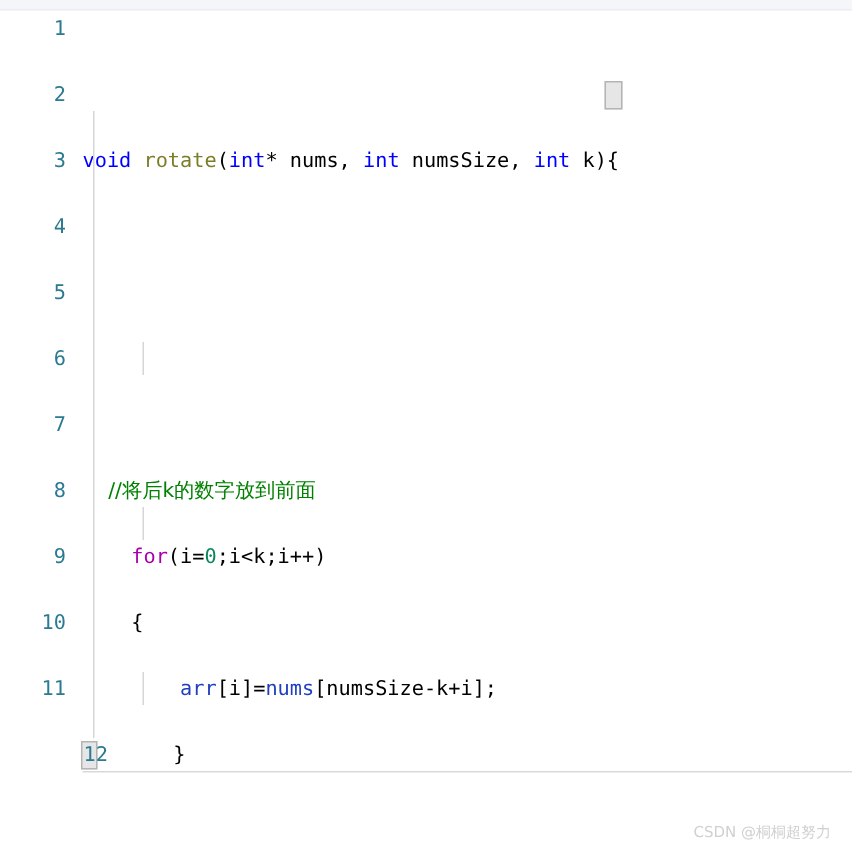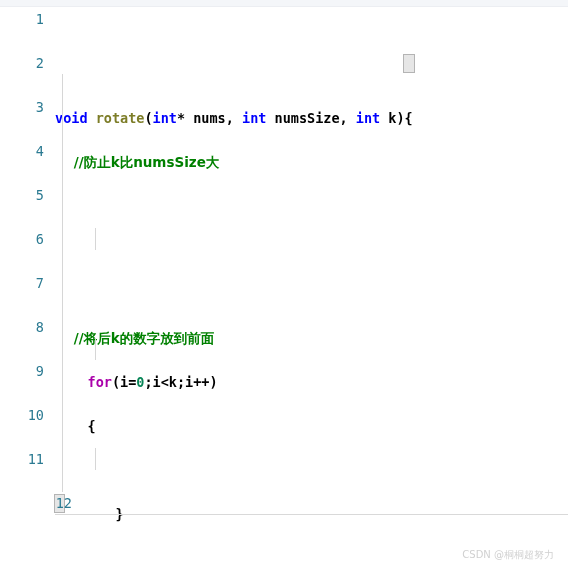--- a/index.html
+++ b/index.html
@@ -58,25 +58,24 @@
     text-align: right;
     color: #2b7a92;
     font-size: 13.5px;
     font-family: "DejaVu Sans Mono", "Liberation Mono", monospace;
     letter-spacing: 0px;
   }
 
   .ltext {
     position: absolute;
     left: 55px;
-    top: 11px;
+    top: 0;
     color: #000000;
     font-size: 13.5px;
     white-space: pre;
-    font-weight: bold;
   }
 
   
   .guide {
     position: absolute;
     width: 1px;
     background: #d6d6d6;
   }
 
   
@@ -130,28 +129,28 @@
 
   <div class="top-band"></div>
 
   <div class="editor">
     <div class="code-area" id="code-area">
         <div class="bracket-hl" style="left: 54px; top: 486px; width: 11.125px; height: 19px; z-index: 0;"></div>
         <div class="bracket-hl" style="left: 403.375px; top: 46px; width: 11.125px; height: 19px; z-index: 0;"></div>
         <div class="line" style="top: 0px;"><div class="lnum">1</div><div class="ltext"></div></div>
         <div class="line" style="top: 22px;"><div class="lnum">2</div><div class="ltext"></div></div>
         <div class="line" style="top: 44px;"><div class="lnum">3</div><div class="ltext"><span class="kw">void</span><span class="op"> </span><span class="fn">rotate</span><span class="op">(</span><span class="kw">int</span><span class="op">* nums, </span><span class="kw">int</span><span class="op"> numsSize, </span><span class="kw">int</span><span class="op"> k){</span></div></div>
-        <div class="line" style="top: 66px;"><div class="lnum">4</div><div class="ltext"><span class="cmt cjk">    //防止k比numsSize大</span></div></div>
+        <div class="line" style="top: 66px;"><div class="lnum">4</div></div>
         <div class="line" style="top: 88px;"><div class="lnum">5</div></div>
         <div class="line" style="top: 110px;"><div class="lnum">6</div></div>
         <div class="line" style="top: 132px;"><div class="lnum">7</div></div>
         <div class="line" style="top: 154px;"><div class="lnum">8</div><div class="ltext"><span class="cmt cjk">    //将后k的数字放到前面</span></div></div>
         <div class="line" style="top: 176px;"><div class="lnum">9</div><div class="ltext"><span class="op">    </span><span class="kwf">for</span><span class="op">(i=</span><span class="num">0</span><span class="op">;i&lt;k;i++)</span></div></div>
         <div class="line" style="top: 198px;"><div class="lnum">10</div><div class="ltext"><span class="op">    {</span></div></div>
-        <div class="line" style="top: 220px;"><div class="lnum">11</div></div>
+        <div class="line" style="top: 220px;"><div class="lnum">11</div><div class="ltext"><span class="op">        </span><span class="var">arr</span><span class="op">[i]=</span><span class="var">nums</span><span class="op">[numsSize-k+i];</span></div></div>
         <div class="line" style="top: 242px; margin-left: 28px;"><div class="lnum">12</div><div class="ltext"><span class="op">    }</span></div></div>
         <div class="guide" style="left: 62.3125px; top: 66px; height: 418px;"></div>
         <div class="guide" style="left: 94.8125px; top: 220px; height: 22px;"></div>
         <div class="guide" style="left: 94.8125px; top: 330px; height: 22px;"></div>
         <div class="guide" style="left: 94.8125px; top: 440px; height: 22px;"></div>
         <div class="code-bottom-rule" style="top: 506px;"></div>
       </div>
   </div>
 
   <div class="watermark">CSDN @桐桐超努力</div>

